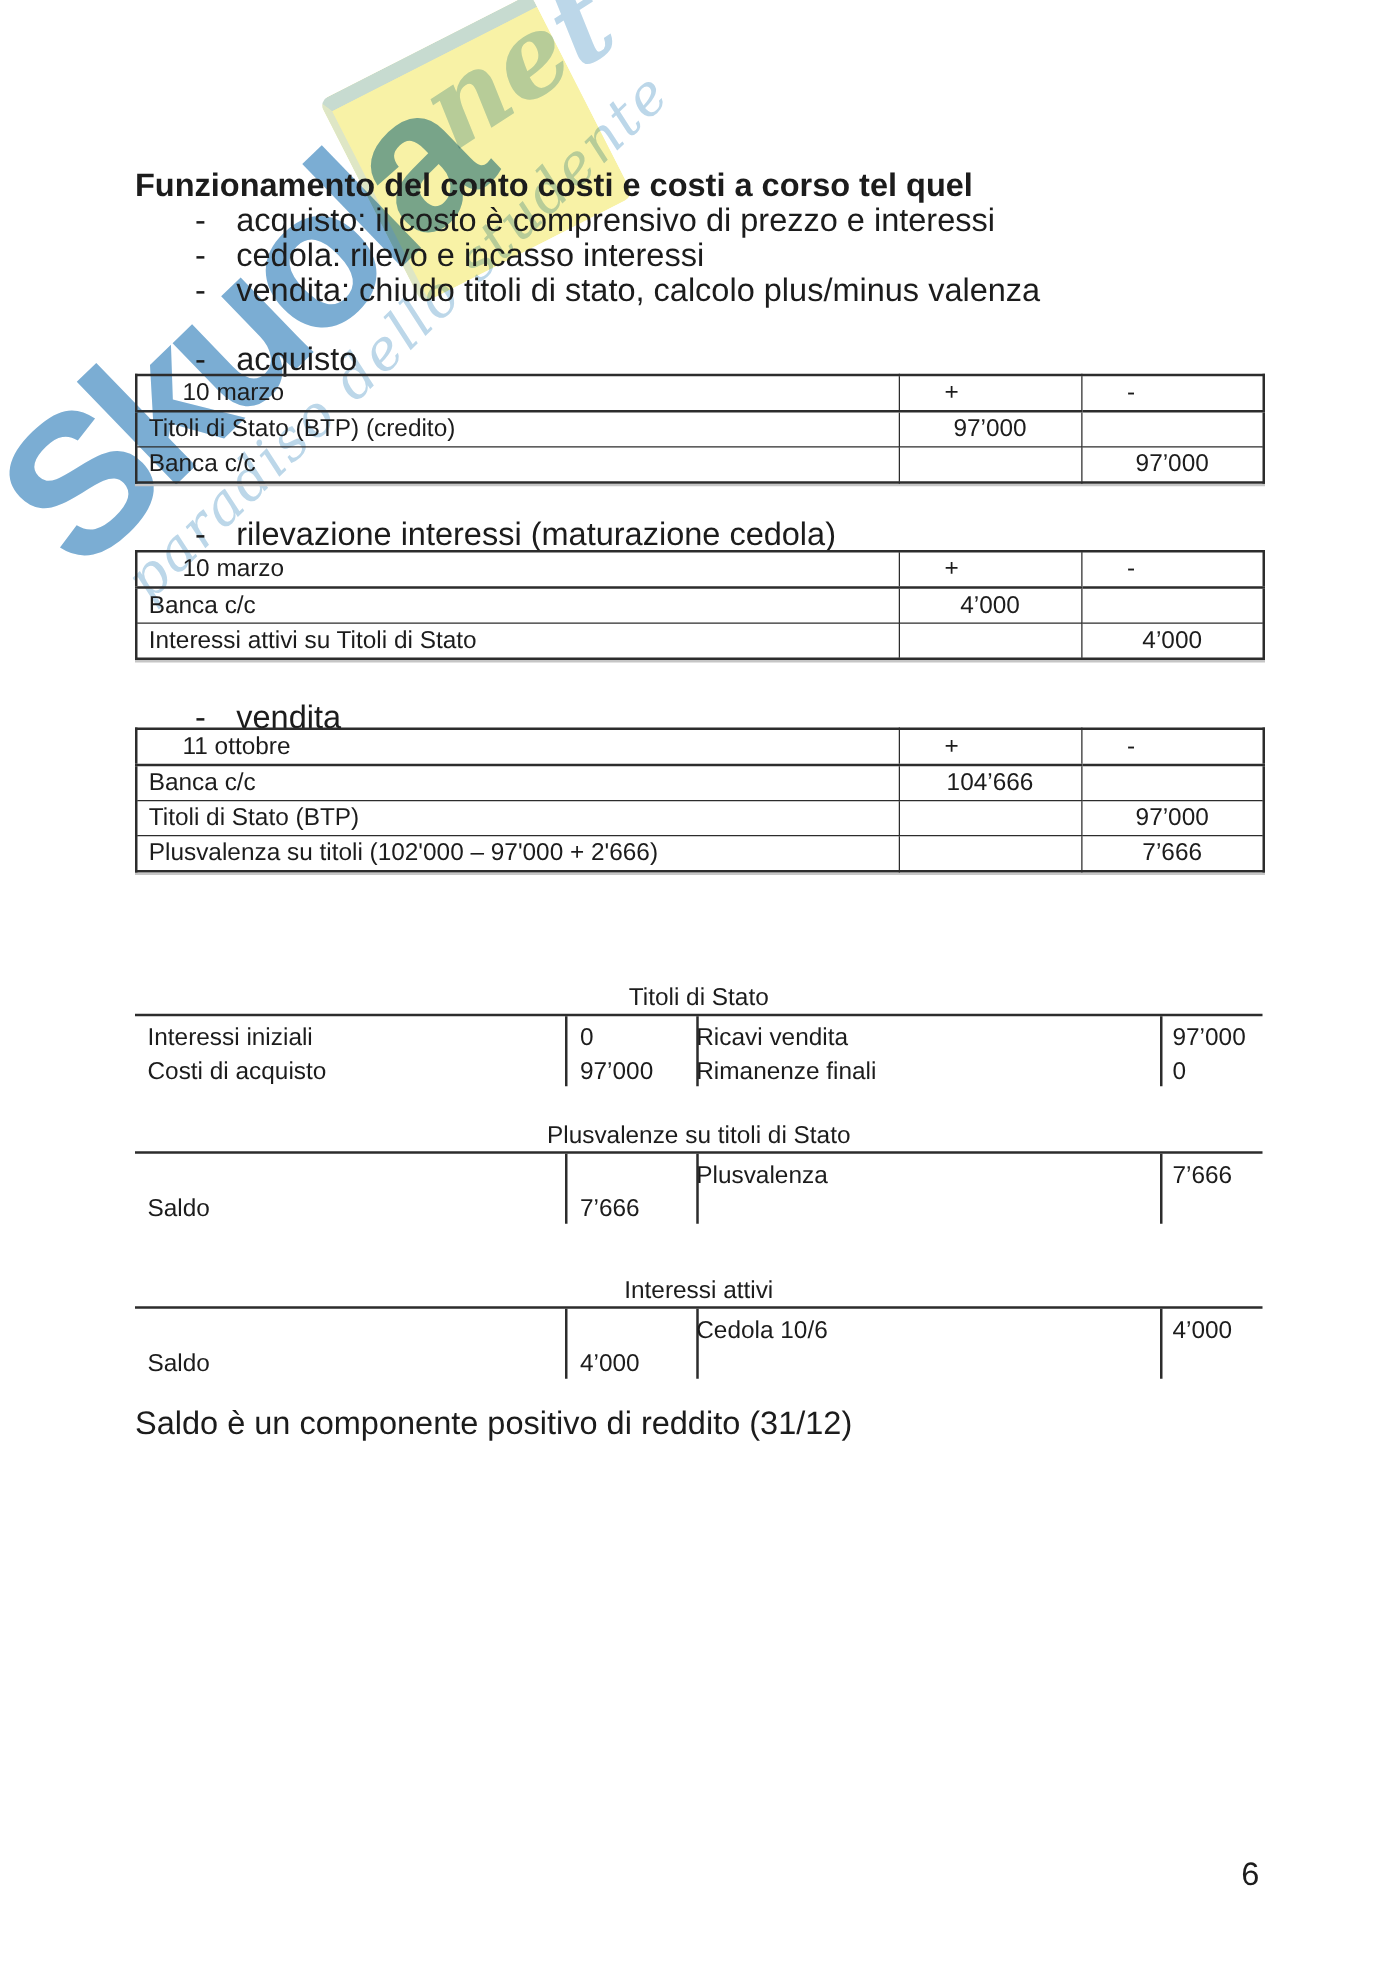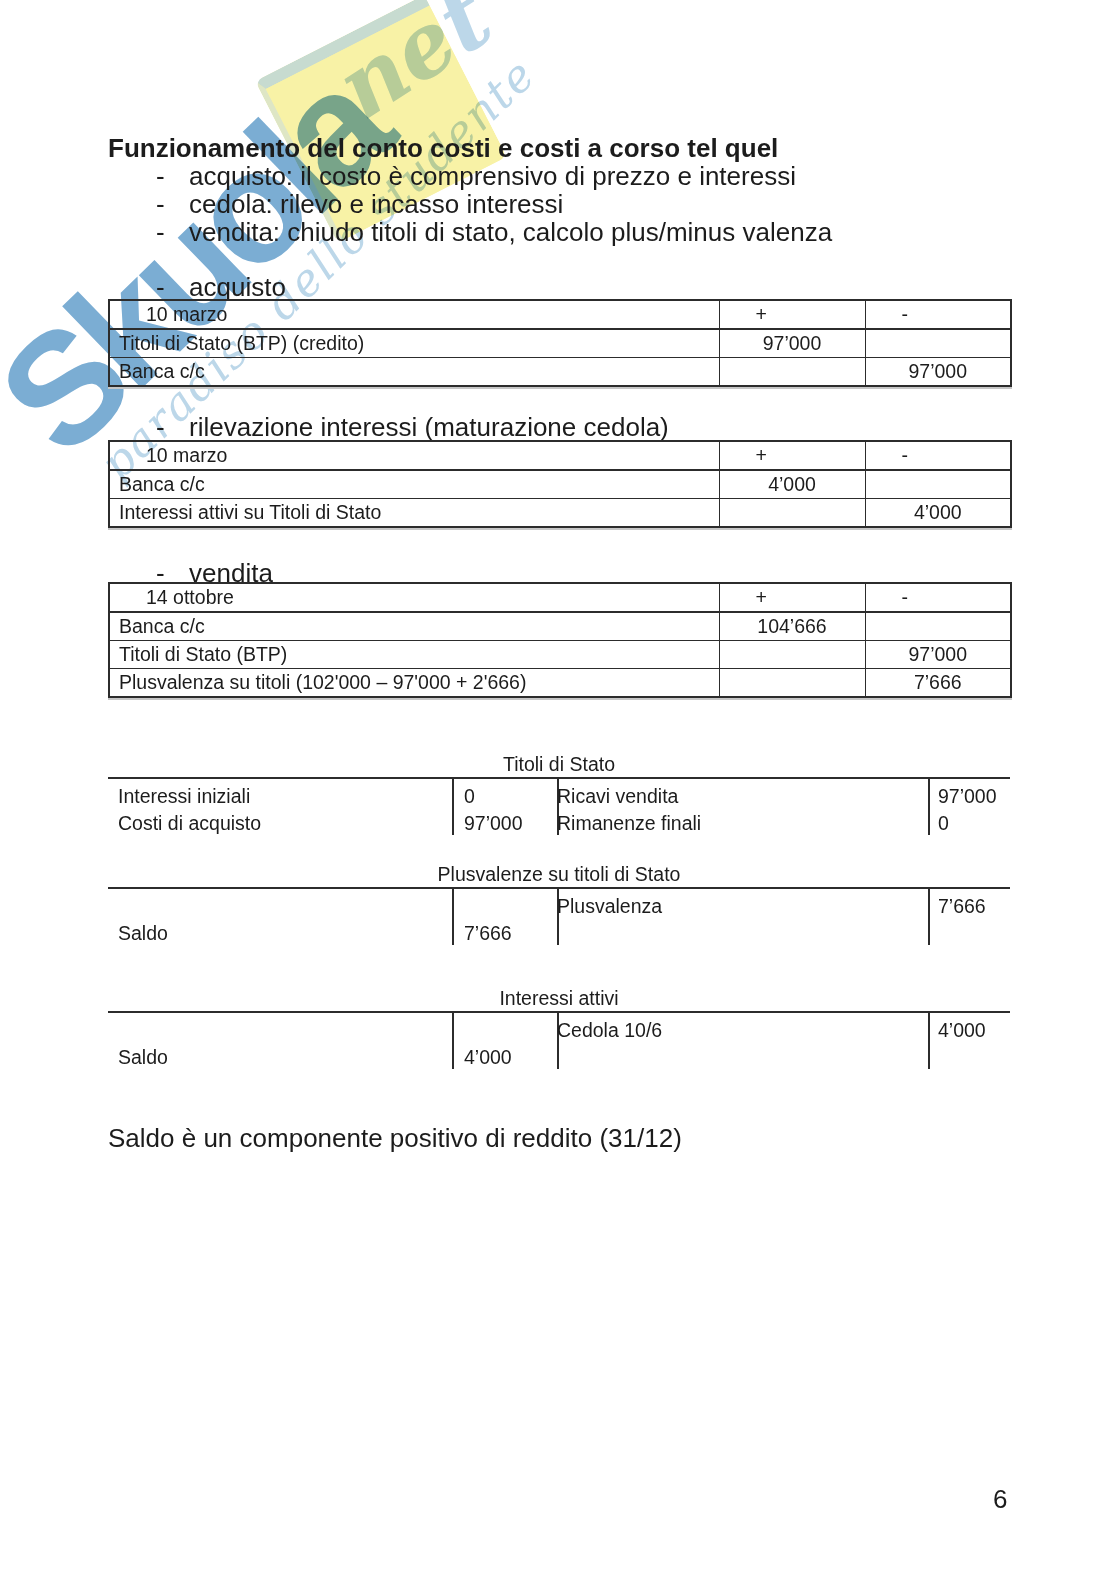--- a/index.html
+++ b/index.html
@@ -54,21 +54,21 @@
     background:transparent;
   }
   .jtable td{
     border:1px solid #2c2c2c;height:27px;padding:0;
     font-size:19.5px;vertical-align:middle;overflow:hidden;white-space:nowrap;
   }
   .jtable tr.hdr td{text-align:left;border-bottom-width:2px;padding-left:36px;}
   .jtable td.acc{text-align:left;padding-left:9px;}
   .jtable td.num{text-align:center;}
 
-  .tacc{position:absolute;left:108px;width:902px;}
+  .tacc{position:absolute;left:108px;width:902px;margin-top:34px;}
   .ta-title{text-align:center;font-size:19.5px;line-height:26px;height:26px;}
   .ta-body{position:relative;border-top:2px solid #2c2c2c;height:60px;}
   .ta-body .vl{position:absolute;top:0;width:2px;height:56px;background:#2c2c2c;}
   .vl1{left:344px}.vl2{left:449px}.vl3{left:820px}
   .ta-row{position:absolute;left:0;width:902px;display:grid;
           grid-template-columns:344px 105px 371px 82px;}
   .ta-row span{font-size:19.5px;line-height:24px;white-space:nowrap;overflow:hidden;}
   .ta-row .c1{padding-left:10px;}
   .ta-row .c2{padding-left:12px;}
   .ta-row .c3{padding-left:0;}
@@ -164,21 +164,21 @@
       <span class="dash">-</span><span>vendita</span>
     </div>
     <table class="jtable" style="top:582px">
       <colgroup>
           <col style="width:610px">
           <col style="width:146px">
           <col style="width:146px">
         </colgroup>
       <tbody>
           <tr class="hdr">
-        <td>14 ottobre</td>
+        <td>11 ottobre</td>
         <td>+</td>
         <td>-</td>
       </tr>
       <tr>
         <td class="acc">Banca c/c</td>
         <td class="num">104’666</td>
         <td class="num"></td>
       </tr>
       <tr>
         <td class="acc">Titoli di Stato (BTP)</td>

